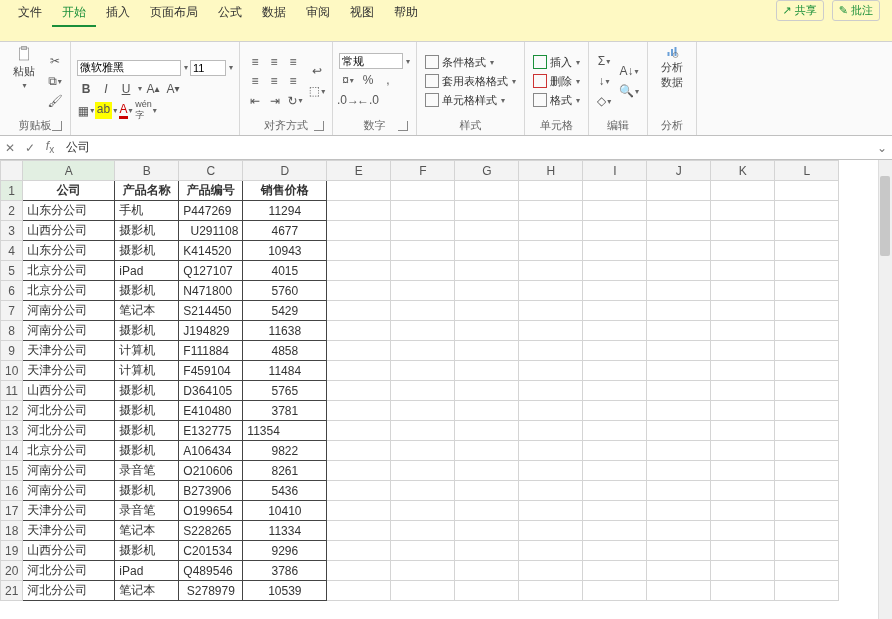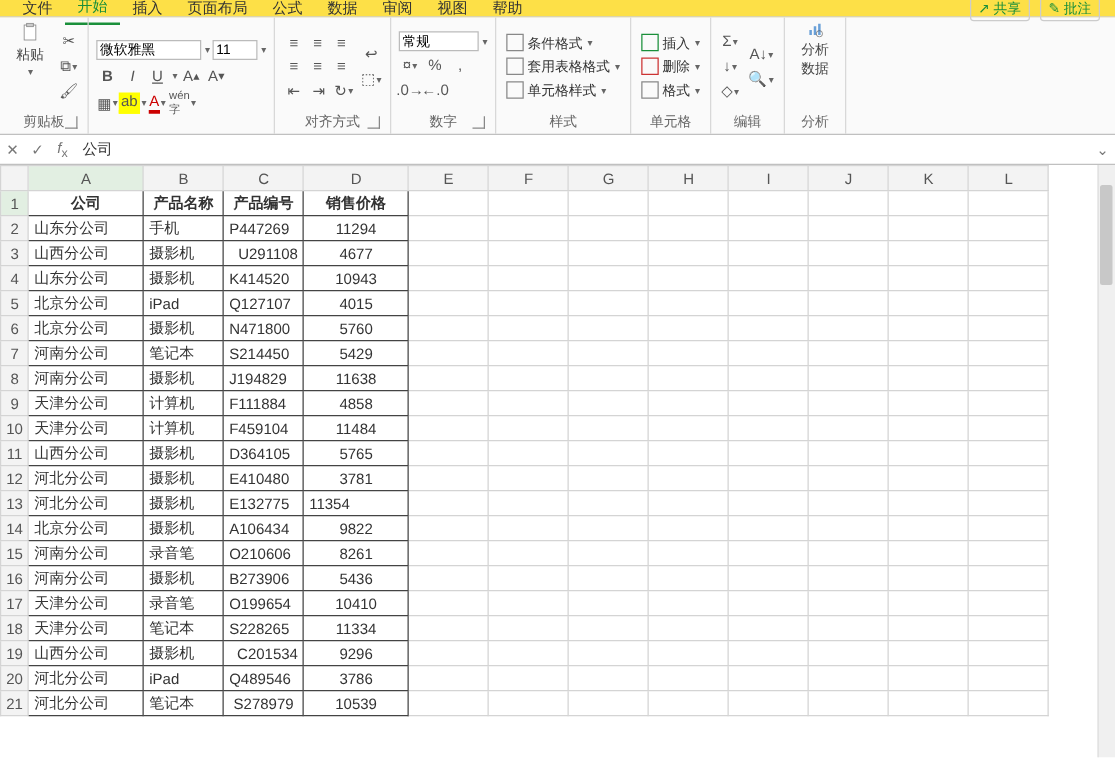--- a/index.html
+++ b/index.html
@@ -1,33 +1,33 @@
 <!DOCTYPE html>
 <html><head>
 <meta charset="utf-8">
 <style>
 *{box-sizing:border-box;margin:0;padding:0;font-family:"Microsoft YaHei",Arial,sans-serif}
 body{width:892px;height:619px;background:#fff;overflow:hidden;font-size:12px;color:#333}
-.tabs{display:flex;align-items:center;height:14px;border-bottom:1px solid #d0d0d0;padding-left:8px;background:#fde047}
+.tabs{display:flex;align-items:flex-start;height:42px;border-bottom:1px solid #d0d0d0;padding-left:8px;background:#fef9c3}
 .tab{padding:4px 10px;cursor:pointer;color:#333}
 .tab.active{color:#1a8f3a;border-bottom:2px solid #1a8f3a;font-weight:500}
 .tabs-right{margin-left:auto;display:flex;gap:8px;padding-right:12px}
 .rbtn{display:flex;align-items:center;gap:3px;padding:2px 6px;border:1px solid #ccc;border-radius:3px;font-size:11px;color:#1a8f3a}
 .ribbon{display:flex;height:94px;border-bottom:1px solid #c0c0c0;background:#fafafa}
 .group{display:flex;flex-direction:column;border-right:1px solid #d8d8d8;padding:4px 6px 2px}
 .group-body{flex:1;display:flex;gap:4px}
 .group-label{text-align:center;font-size:11px;color:#666;padding-top:2px;position:relative}
 .corner{position:absolute;right:2px;bottom:2px;width:10px;height:10px;border-right:1px solid #888;border-bottom:1px solid #888}
 .col{display:flex;flex-direction:column;gap:2px;justify-content:center}
 .row{display:flex;gap:2px;align-items:center}
 .ico{width:18px;height:18px;display:flex;align-items:center;justify-content:center;border-radius:2px;font-size:12px;color:#555}
 .bigico{width:36px;height:44px;display:flex;flex-direction:column;align-items:center;justify-content:center;gap:2px;font-size:11px;color:#444}
 .dd{font-size:8px;color:#666;margin-left:1px}
 select,input.combo{border:1px solid #bbb;font-size:11px;padding:1px 2px;background:#fff}
-.fontname{width:84px}
+.fontname{width:104px}
 .fontsize{width:36px}
 .align-grid{display:grid;grid-template-columns:repeat(3,18px);gap:1px}
 .btnlabel{display:flex;align-items:center;gap:3px;font-size:11px;white-space:nowrap;padding:1px 2px}
 .btnlabel .sq{width:14px;height:14px;border:1px solid #888;display:inline-block}
 .fbar{display:flex;align-items:center;height:24px;border-bottom:1px solid #c0c0c0;background:#fff}
 .namebox{width:86px;border-right:1px solid #ccc;padding:2px 6px;font-size:12px}
 .namebox input{border:none;width:100%;outline:none}
 .fx-ico{width:20px;text-align:center;color:#777}
 .fval{flex:1;padding:2px 6px}
 .sheet{position:relative;height:474px;overflow:auto}
@@ -570,21 +570,21 @@
           <td></td>
           <td></td>
           <td></td>
         </tr>
       </tbody>
       <tbody>
         <tr>
           <th class="rowh">19</th>
           <td class="dcell" style="text-align:left">山西分公司</td>
           <td class="dcell" style="text-align:left">摄影机</td>
-          <td class="dcell" style="text-align:right">C201534</td>
+          <td class="dcell" style="text-align:left">C201534</td>
           <td class="dcell" style="text-align:center">9296</td>
           <td></td>
           <td></td>
           <td></td>
           <td></td>
           <td></td>
           <td></td>
           <td></td>
           <td></td>
         </tr>

